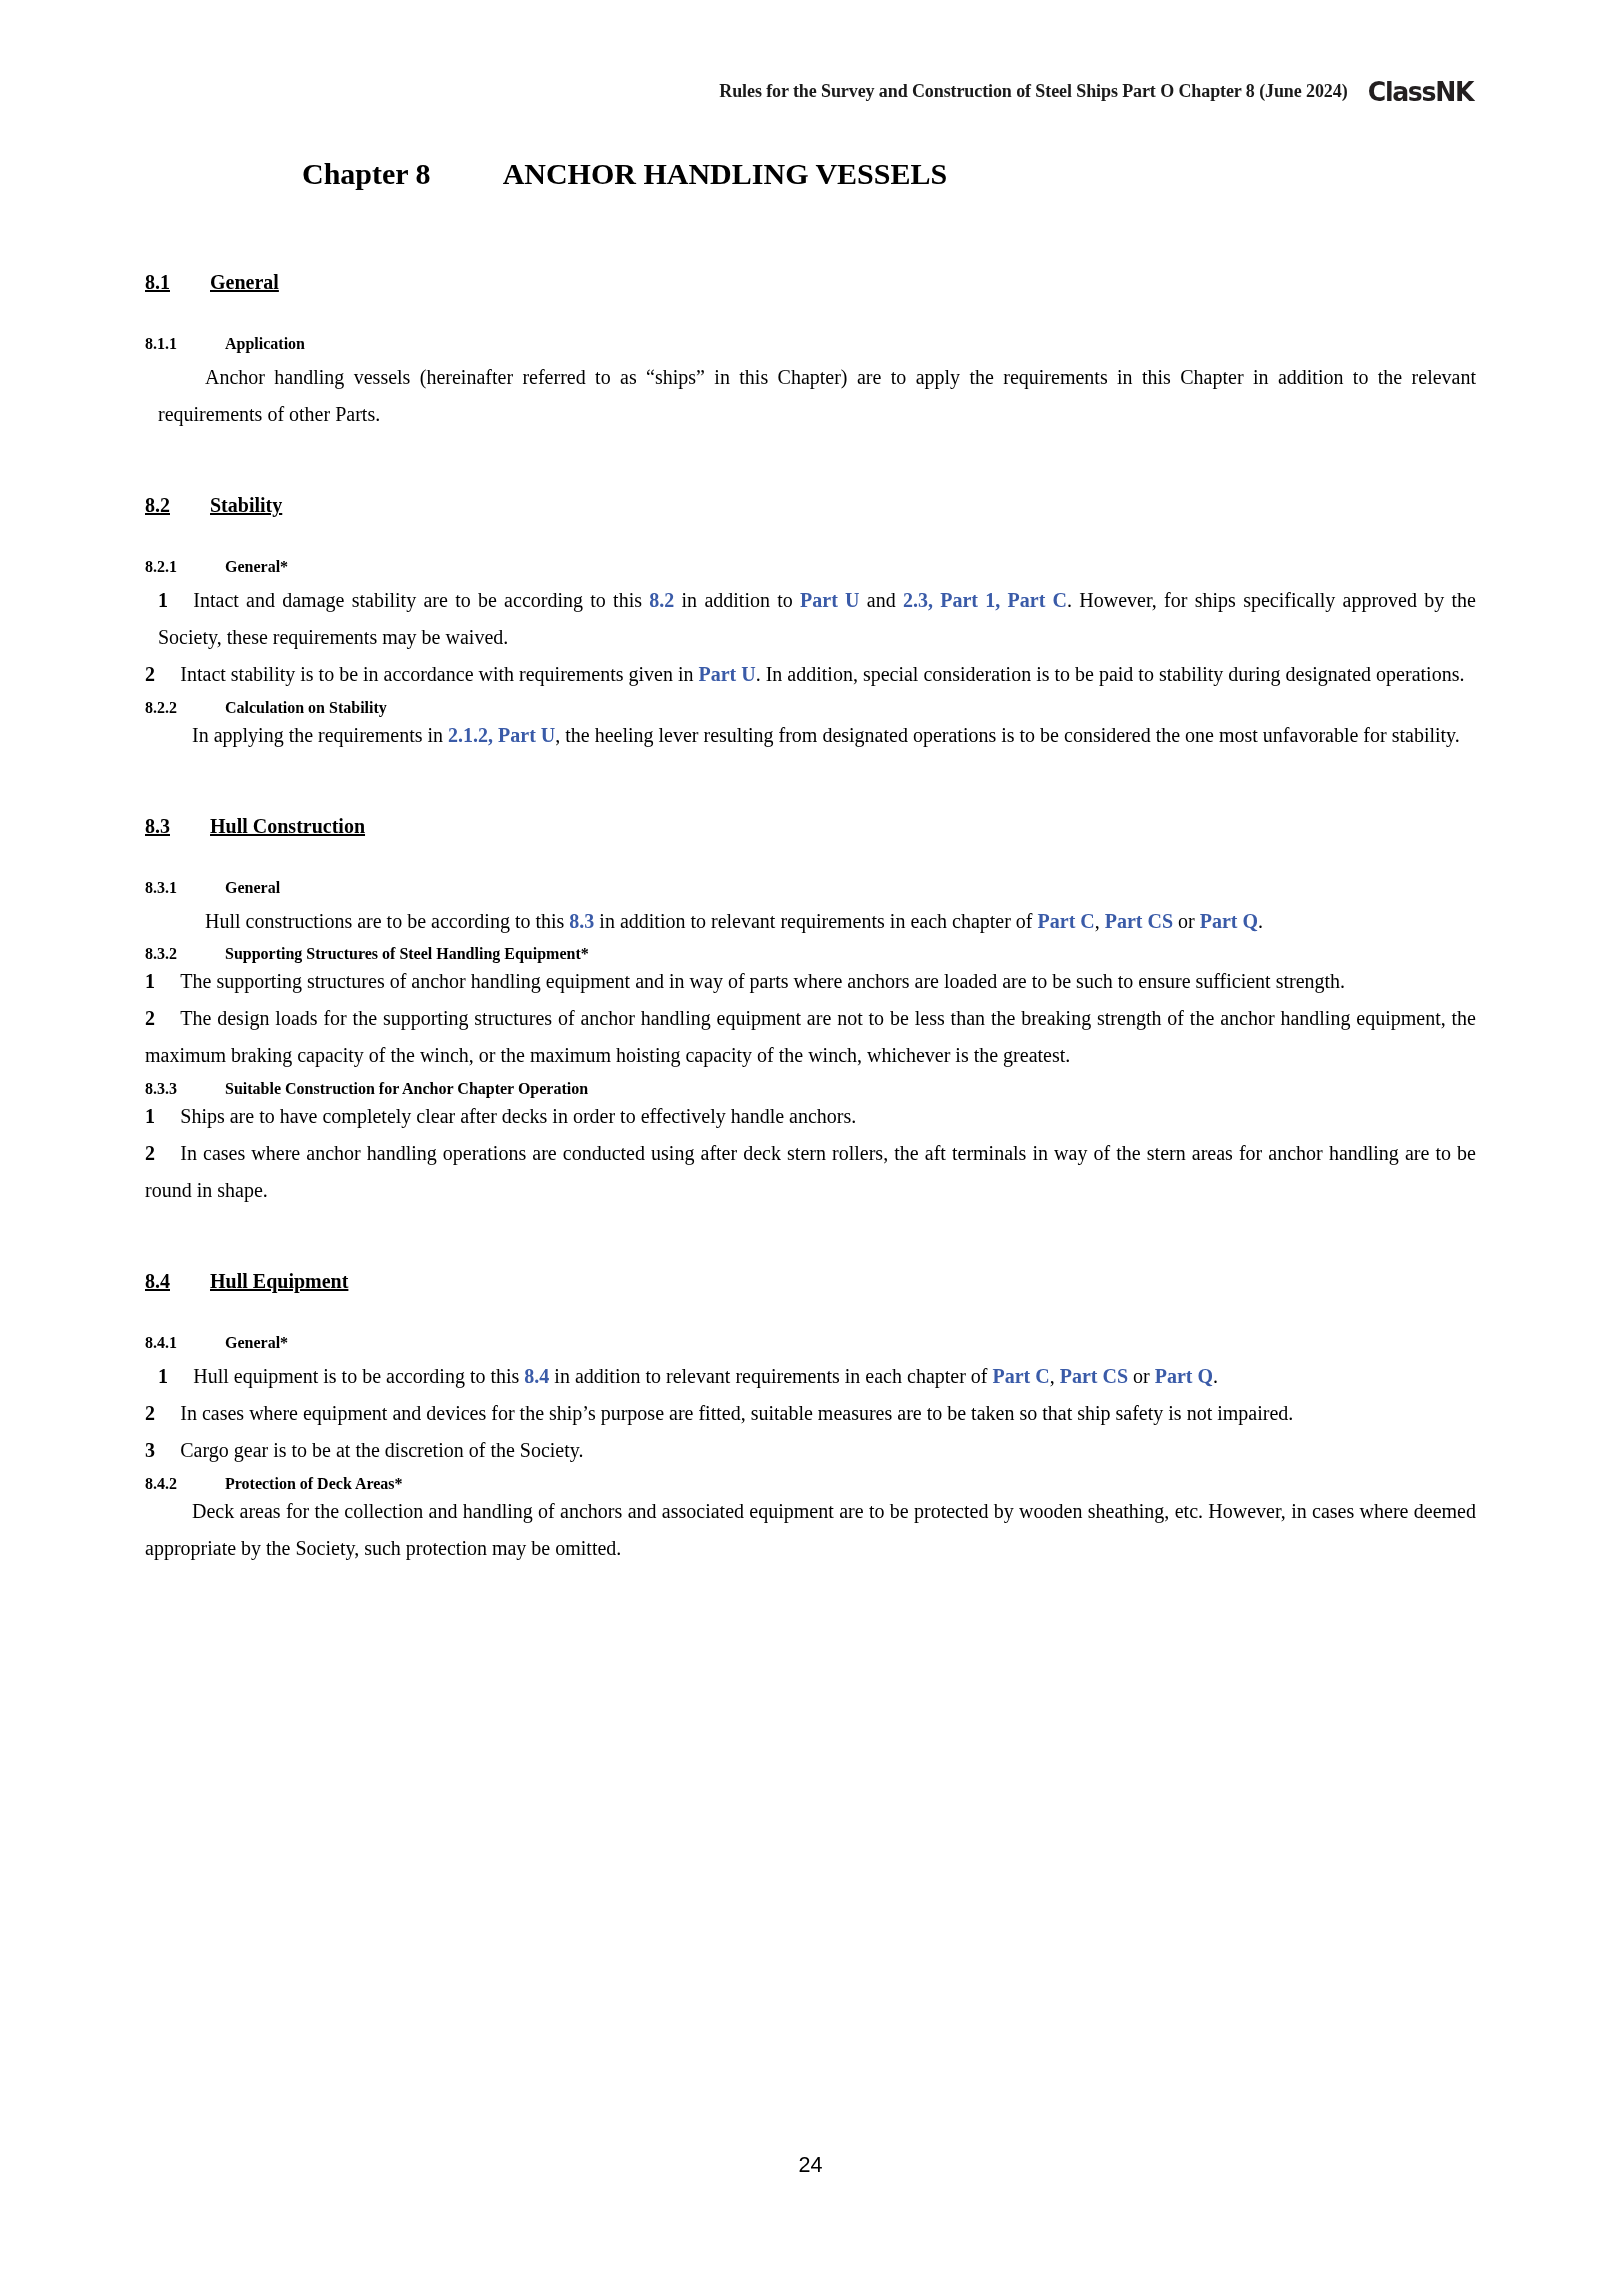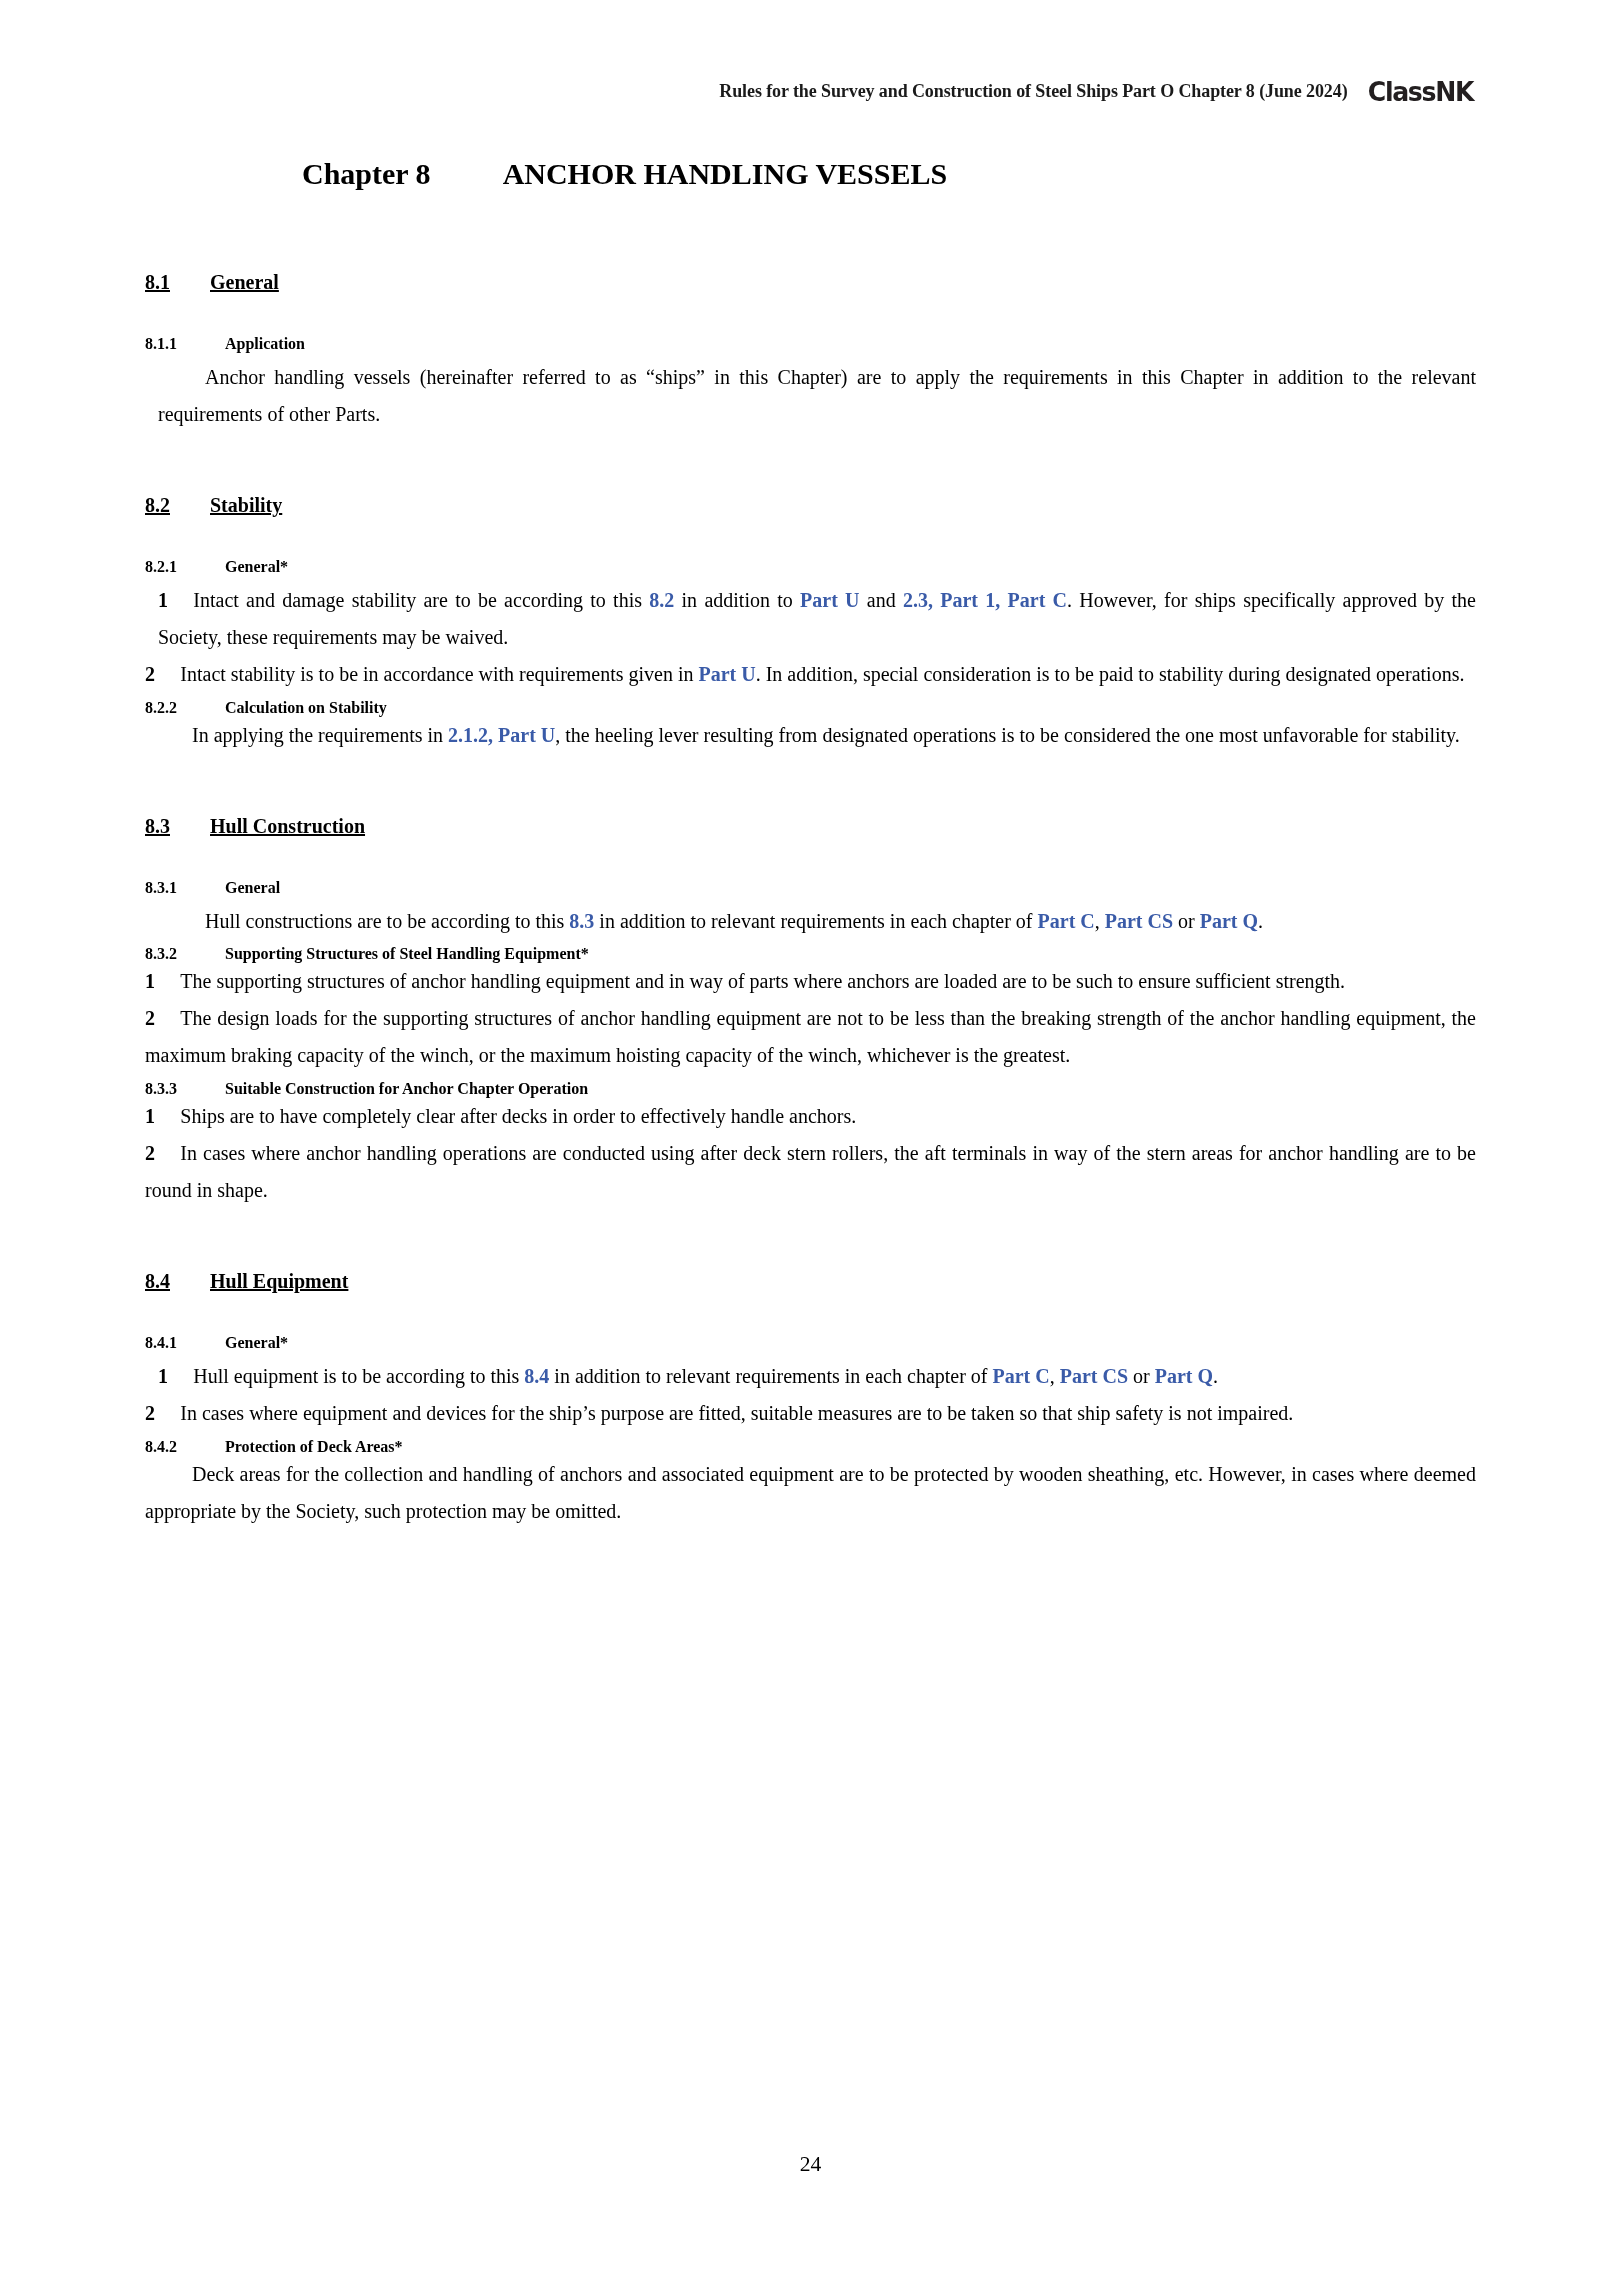--- a/index.html
+++ b/index.html
@@ -128,21 +128,21 @@
   }
 
   
   .page-number {
     position: absolute;
     left: 0;
     right: 0;
     top: 2152px;
     text-align: center;
     font-size: 21.6px;
-    font-family: Liberation Serif, serif;
+    font-family: Liberation Sans, sans-serif;
   }
 </style>
 </head>
 <body>
 
 <div class="page">
 
   <div class="running-header">
     <span class="running-header-text">Rules for the Survey and Construction of Steel Ships Part O Chapter 8 (June 2024)</span>
     <span class="classnk-logo">ClassNK</span>
@@ -215,20 +215,21 @@
       <span class="ttl">Hull Equipment</span>
     </div>
 
     <div class="sec-h3 gap-big">
       <span class="num">8.4.1</span>
       <span class="ttl">General*</span>
     </div>
     <p class="para first-after-head"><span class="pnum">1</span><span class="pnum-gap"></span><span>Hull equipment is to be according to this </span><span class="lnk">8.4</span><span> in addition to relevant requirements in each chapter of </span><span class="lnk">Part C</span><span>, </span><span class="lnk">Part CS</span><span> or </span><span class="lnk">Part Q</span><span>.</span></p>
 
     <p class="para"><span class="pnum">2</span><span class="pnum-gap"></span><span>In cases where equipment and devices for the ship’s purpose are fitted, suitable measures are to be taken so that ship safety is not impaired.</span></p>
+    <p class="para"><span class="pnum">3</span><span class="pnum-gap"></span><span>Cargo gear is to be at the discretion of the Society.</span></p>
 
     <div class="sec-h3 gap-small">
       <span class="num">8.4.2</span>
       <span class="ttl">Protection of Deck Areas*</span>
     </div>
     <p class="para indent">Deck areas for the collection and handling of anchors and associated equipment are to be protected by wooden sheathing, etc. However, in cases where deemed appropriate by the Society, such protection may be omitted.</p>
 
   </div>
 
   <div class="page-number">24</div>

